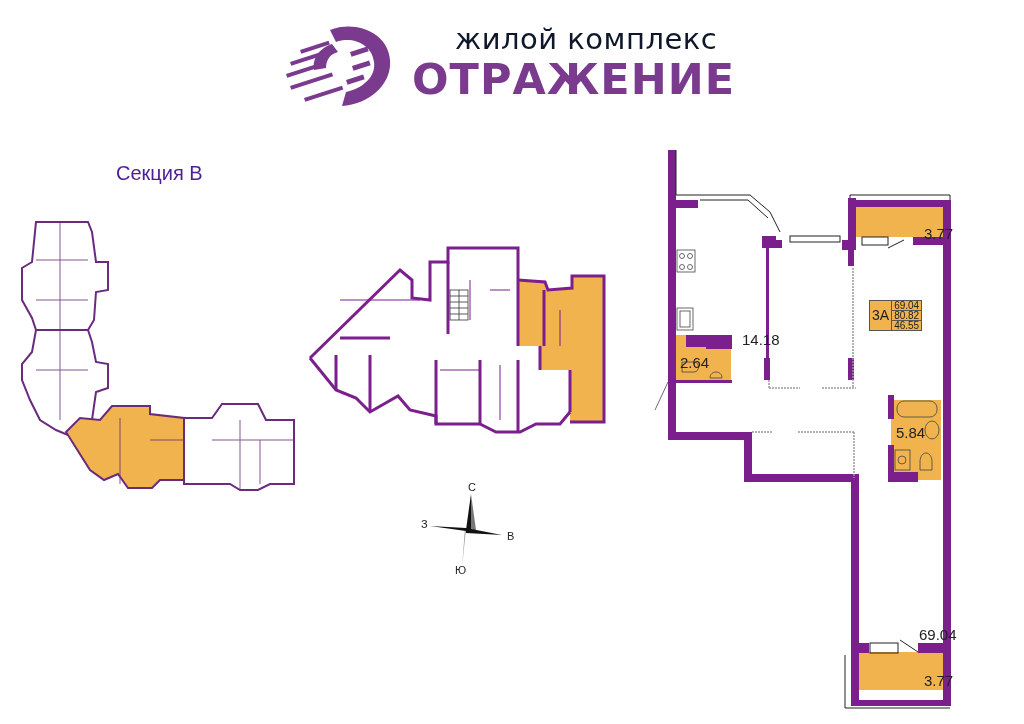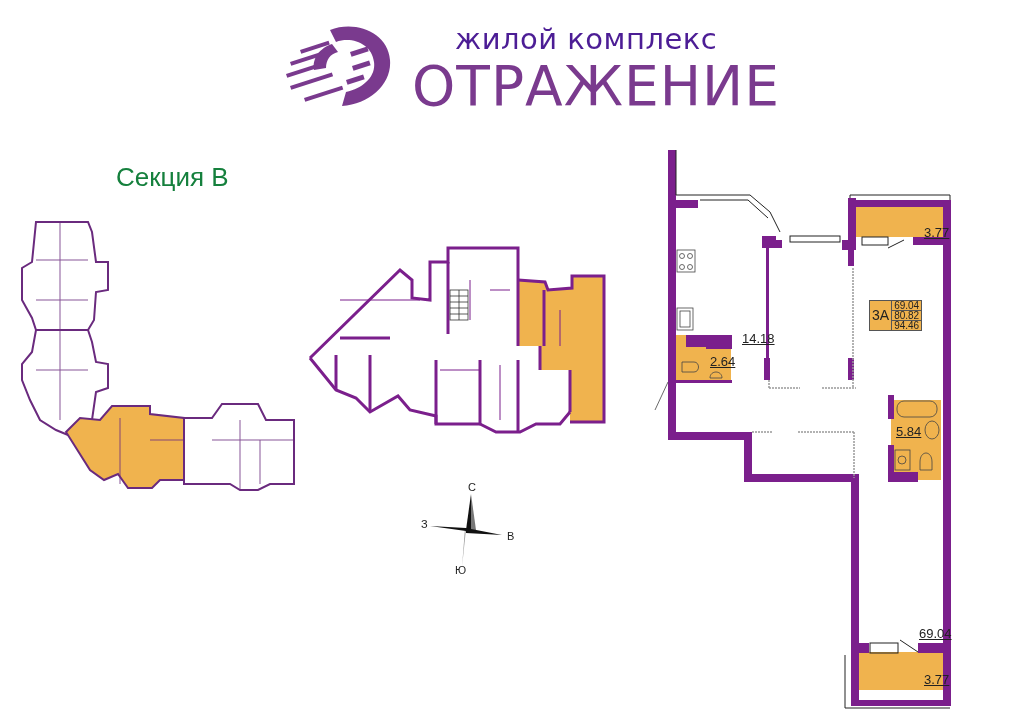--- a/index.html
+++ b/index.html
@@ -1,23 +1,23 @@
 <!DOCTYPE html>
 <html><head>
 <meta charset="utf-8">
 <style>
   html, body { margin:0; padding:0; background:#ffffff; }
   body { width:1024px; height:724px; position:relative; overflow:hidden; font-family:"Liberation Sans", sans-serif; }
   .abs { position:absolute; }
-  .logo-sub { left:455px; top:22px; font-size:29px; color:#4c1d95; letter-spacing:0.5px; font-family:"DejaVu Sans", sans-serif; }
-  .logo-main { left:412px; top:54px; font-size:55px; font-weight:normal; color:#7a3a8e; letter-spacing:1px; font-family:"DejaVu Sans", sans-serif; }
-  .section-title { left:116px; top:162px; font-size:26px; color:#15803d; font-family:"Liberation Sans", sans-serif; }
+  .logo-sub { left:455px; top:22px; font-size:29px; color:#0f172a; letter-spacing:0.5px; font-family:"DejaVu Sans", sans-serif; }
+  .logo-main { left:412px; top:54px; font-size:43px; font-weight:bold; color:#7a3a8e; letter-spacing:1px; font-family:"DejaVu Sans", sans-serif; }
+  .section-title { left:116px; top:162px; font-size:20px; color:#4c1d95; font-family:"Liberation Sans", sans-serif; }
   .compass-letter { font-size:11px; color:#222; font-family:"Liberation Sans", sans-serif; }
   .svgwrap { left:0; top:0; }
-  .area-label { font-size:13px; color:#222; text-decoration:underline; font-family:"Liberation Sans", sans-serif; }
+  .area-label { font-size:15px; color:#222; font-family:"Liberation Sans", sans-serif; }
   .apt-table { left:869px; top:300px; border-collapse:collapse; background:#f0b34e; font-size:10px; color:#222; font-family:"Liberation Sans", sans-serif; }
   .apt-table td { border:1px solid #555; padding:0 2px; line-height:9px; }
 </style>
 </head>
 <body>
 
 <div class="abs" style="left:280px;top:22px;width:120px;height:90px;">
   <svg width="120" height="90" viewBox="0 0 120 90">
     <g fill="#7a3a8e">
       <path d="M50 8 C75 -2 108 10 110 38 C112 62 90 82 62 84 L66 70 C84 66 96 54 94 40 C92 22 72 14 56 20 Z"></path>
@@ -209,23 +209,23 @@
 <table class="abs apt-table">
   <tbody>
       <tr>
     <td rowspan="3" style="font-size:14px;">3А</td>
     <td>69.04</td>
   </tr>
   <tr>
         <td>80.82</td>
       </tr>
   <tr>
-        <td>94.46</td>
+        <td>46.55</td>
       </tr>
 </tbody>
   </table>
 
 <div class="abs area-label" style="left:742px;top:331px;text-align:center;">14.18</div>
-<div class="abs area-label" style="left:710px;top:354px;text-align:right;">2.64</div>
+<div class="abs area-label" style="left:680px;top:354px;text-align:right;">2.64</div>
 <div class="abs area-label" style="left:924px;top:225px;">3.77</div>
 <div class="abs area-label" style="left:896px;top:424px;">5.84</div>
 <div class="abs area-label" style="left:919px;top:626px;">69.04</div>
 <div class="abs area-label" style="left:924px;top:672px;">3.77</div>
 
 </body></html>

